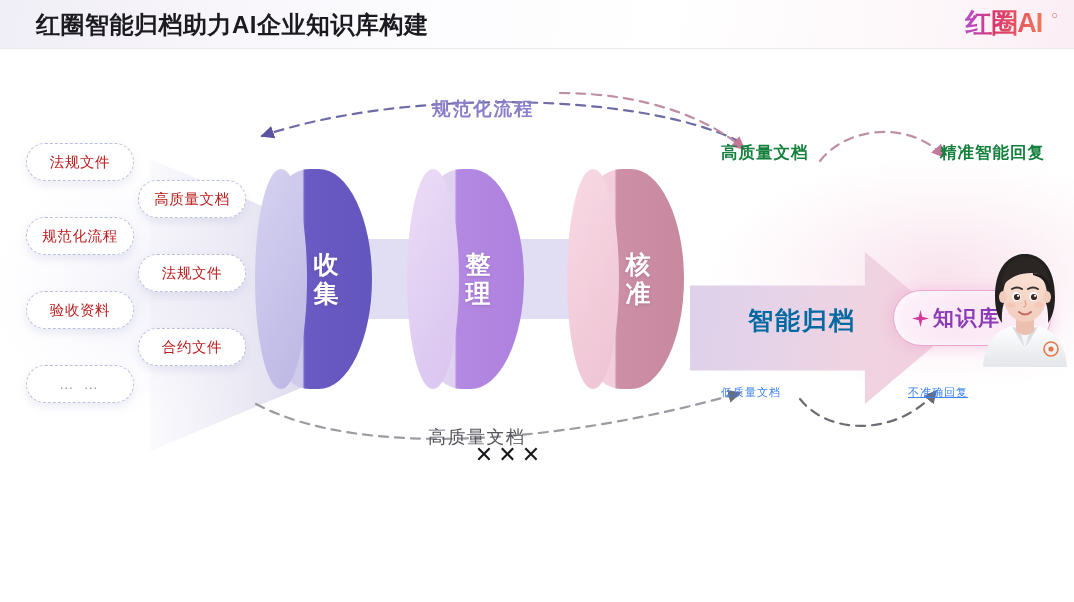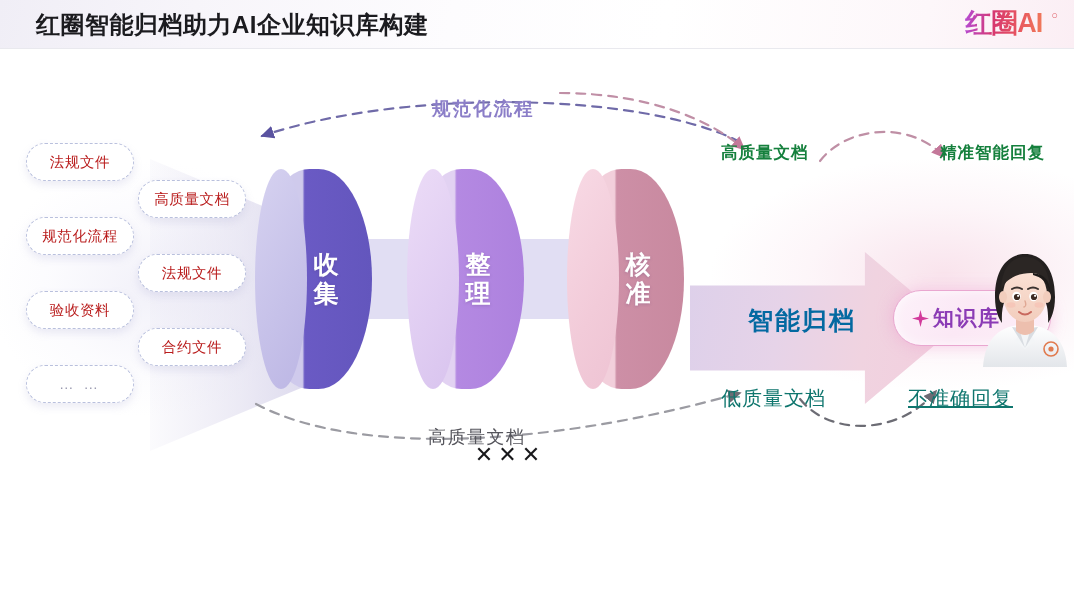--- a/index.html
+++ b/index.html
@@ -123,21 +123,21 @@
   #kb-label{font-size:21px;font-weight:700;color:#8b3bb5;letter-spacing:1.5px;}
 
   
   #avatar{
     position:absolute;left:975px;top:200px;width:100px;height:118px;
   }
 
   
   .lbl{position:absolute;white-space:nowrap;letter-spacing:1px;}
   .lbl.good{color:#15803d;font-size:16.5px;font-weight:700;}
-  .lbl.bad{color:#0f766e;font-size:20px;font-weight:500;}
+  .lbl.bad{color:#3b82f6;font-size:11px;font-weight:500;}
   .lbl.process{color:#8b7ec8;font-size:18.5px;font-weight:600;letter-spacing:2px;}
   .lbl.fail{color:#55555c;font-size:18px;font-weight:500;letter-spacing:1.5px;}
   #fail-x{
     position:absolute;left:455px;top:393px;width:110px;text-align:center;
     color:#17171a;font-size:22px;font-weight:800;letter-spacing:5px;
   }
 
   svg.overlay{position:absolute;left:0;top:0;width:1074px;height:553px;pointer-events:none;}
 </style>
 </head>

